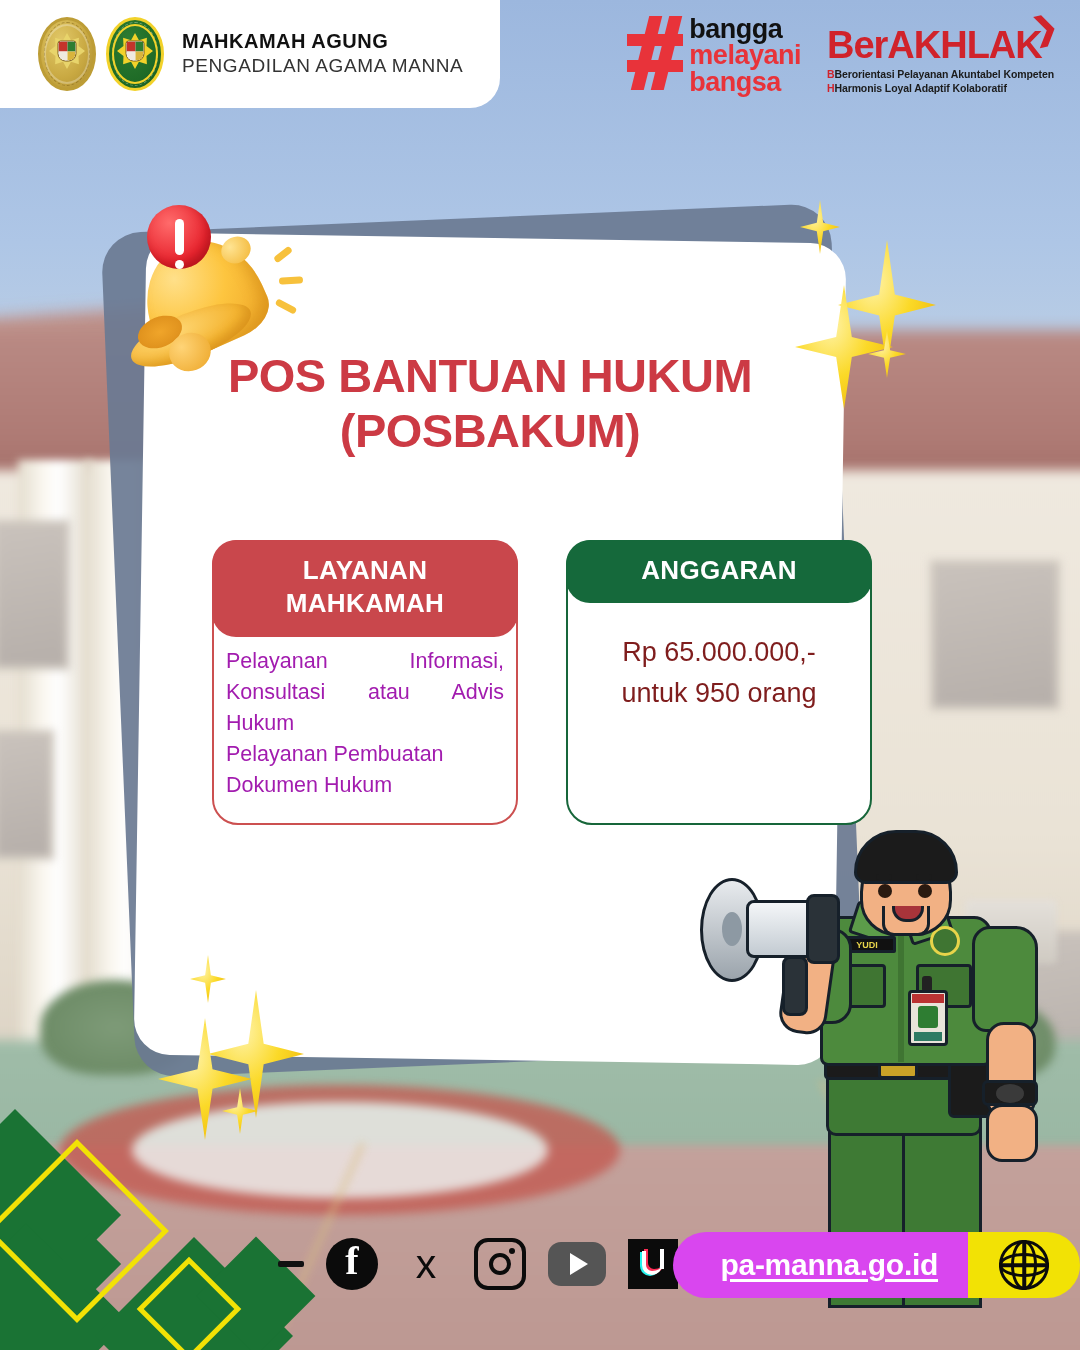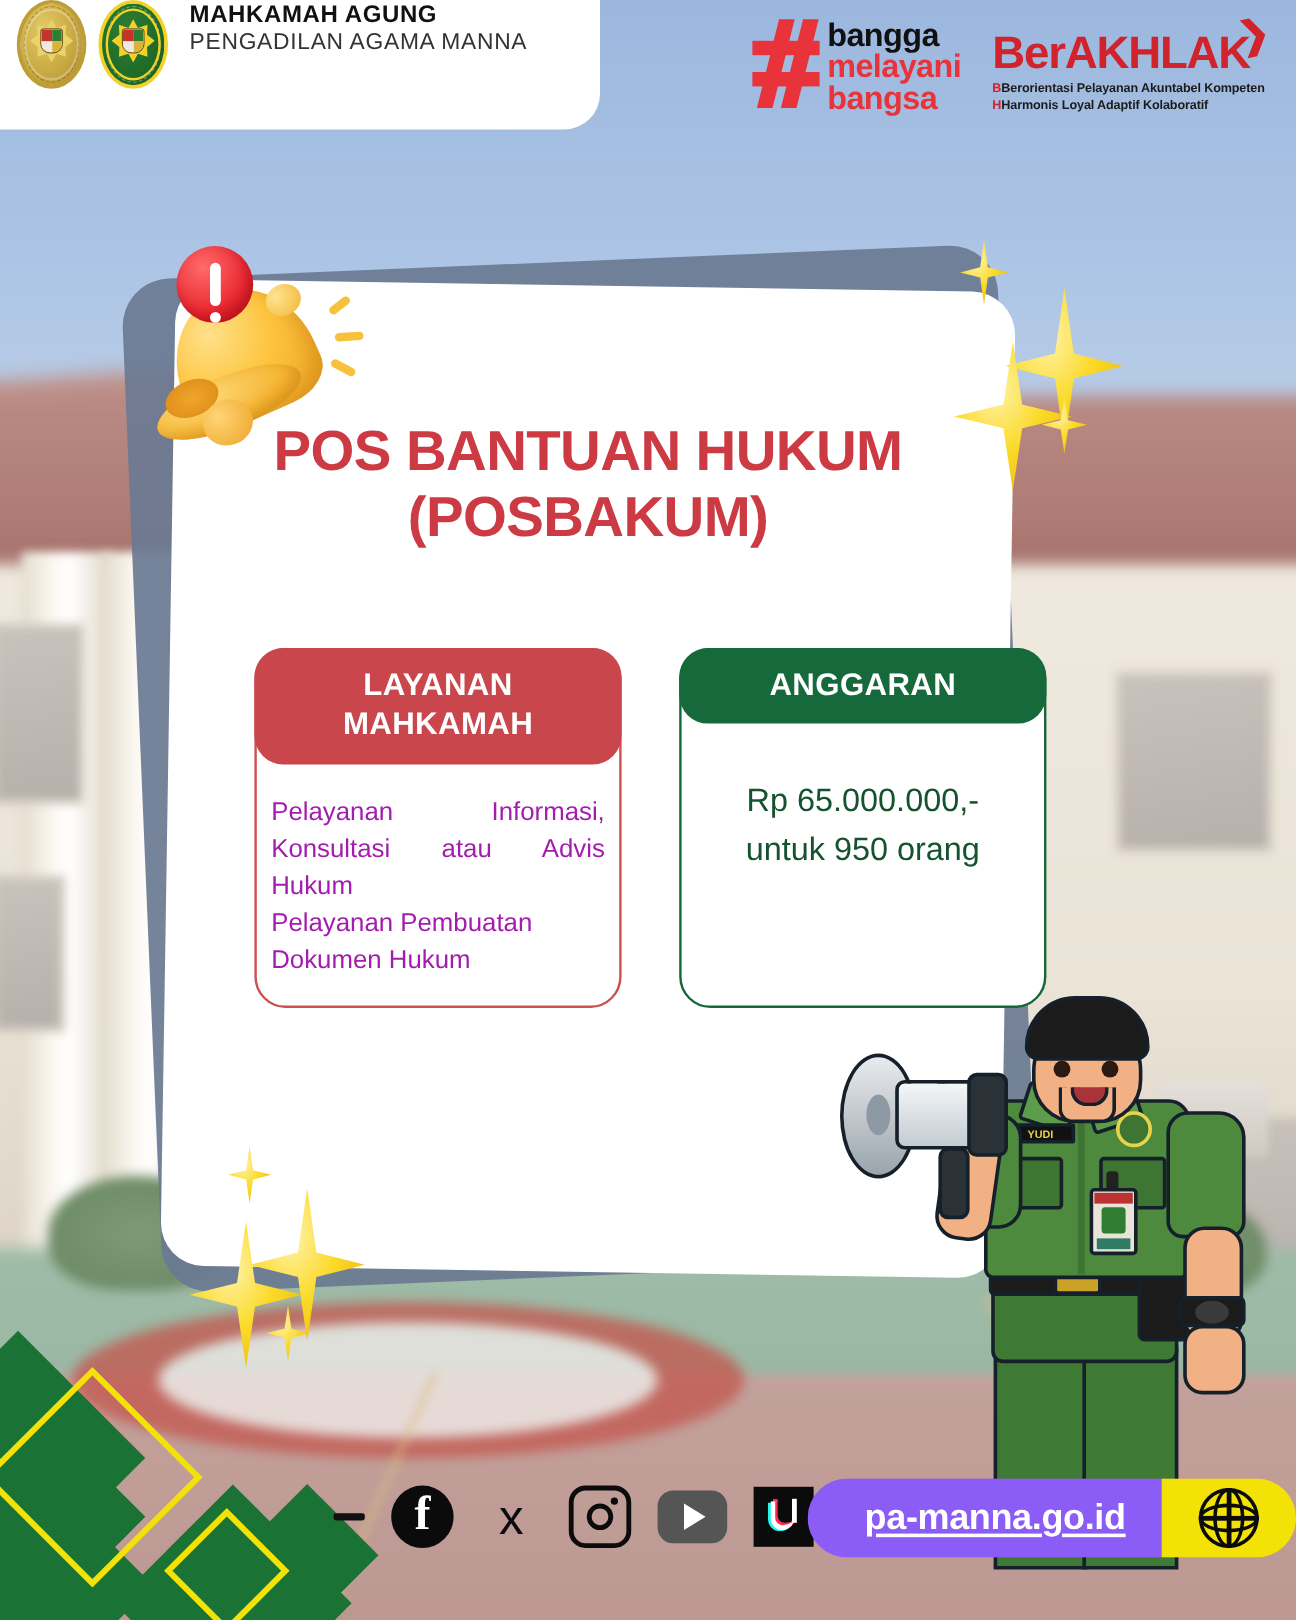--- a/index.html
+++ b/index.html
@@ -68,21 +68,21 @@
     border-radius:5px; filter:blur(3px);
   }
   .bg-line {
     position:absolute; height:4px; background:#D9BE84; filter:blur(4px); opacity:.75;
   }
 
   
   .header {
     position:absolute; left:0; top:0; width:500px; height:108px;
     background:#FFFFFF; border-bottom-right-radius:30px;
-    display:flex; padding-left:14px; gap:10px; z-index:40;
+    display:flex; align-items:center; padding-left:38px; gap:10px; z-index:40;
   }
   .crest { width:58px; height:74px; position:relative; flex:0 0 auto; }
   .crest .oval {
     position:absolute; inset:0; border-radius:50%;
   }
   .crest-gold .oval {
     background:radial-gradient(ellipse at 38% 32%,#E2C969,#C9A942 55%,#A98A2E);
     border:3px solid #BD9D36;
   }
   .crest-green .oval {
@@ -174,31 +174,31 @@
   }
 
   
   .cards { position:absolute; left:212px; top:540px; width:660px; z-index:22; display:flex; gap:48px; }
   .info { width:306px; border-radius:26px; background:#fff; }
   .info-red { border:2px solid #CC5050; }
   .info-green { border:2px solid #17663A; }
   .info-head {
     border-radius:24px; padding:14px 10px 16px; text-align:center;
     color:#fff; font-weight:bold; font-size:26px; line-height:1.28; letter-spacing:.3px;
-    margin:-2px -2px 16px;
+    margin:-2px -2px 1px;
   }
   .head-red { background:#C9474C; }
   .head-green { background:#15693B; }
   .info-body { padding:8px 12px 22px; }
   .body-red {
     color:#a21caf; font-size:21.5px; line-height:1.45; text-align:justify;
   }
   .body-red .last { text-align:left; }
   .body-green {
-    color:#14532d; font-size:27px; line-height:1.5; text-align:center; padding-top:28px;
+    color:#7f1d1d; font-size:27px; line-height:1.5; text-align:center; padding-top:28px;
   }
   .info-green .info-body { min-height:168px; }
   .info-red .info-body { min-height:168px; }
 
   
   .bell { position:absolute; left:125px; top:205px; width:175px; height:175px; z-index:30; }
   .bell-body {
     position:absolute; left:18px; top:36px; width:118px; height:108px;
     background:radial-gradient(ellipse at 34% 26%,#FFE08A,#FDC53F 46%,#F0A92A 88%);
     border-radius:58% 58% 36% 36%/74% 74% 28% 28%;
@@ -280,21 +280,21 @@
   .ic-tt .n-cy { position:absolute; left:0; top:3px; width:20px; height:24px; border:4px solid #25F4EE; border-radius:0 0 12px 12px; border-top:none; border-right:none; }
   .ic-tt .n-pk { position:absolute; left:4px; top:0; width:20px; height:24px; border:4px solid #FE2C55; border-radius:0 0 12px 12px; border-top:none; border-right:none; }
   .ic-tt .n-wh { position:absolute; left:2px; top:2px; width:20px; height:24px; border:4px solid #fff; border-radius:0 0 12px 12px; border-top:none; border-right:none; }
   .ic-tt .n-bar { position:absolute; right:2px; top:0; width:4px; height:20px; background:#fff; }
 
   .url-pill {
     position:absolute; right:0; bottom:52px; height:66px; display:flex; align-items:center;
     border-radius:33px; overflow:hidden; z-index:45;
   }
   .url-green {
-    background:#8b5cf6; height:66px; display:flex; align-items:center;
+    background:#d946ef; height:66px; display:flex; align-items:center;
     padding:0 30px 0 48px;
   }
   .url-text {
     color:#fff; font-size:30px; font-weight:bold; text-decoration:underline;
     text-underline-offset:4px; letter-spacing:-.3px;
   }
   .url-yellow {
     background:#F2E205; height:66px; width:112px; display:flex; align-items:center; justify-content:center;
   }
   .globe { width:50px; height:50px; position:relative; }

